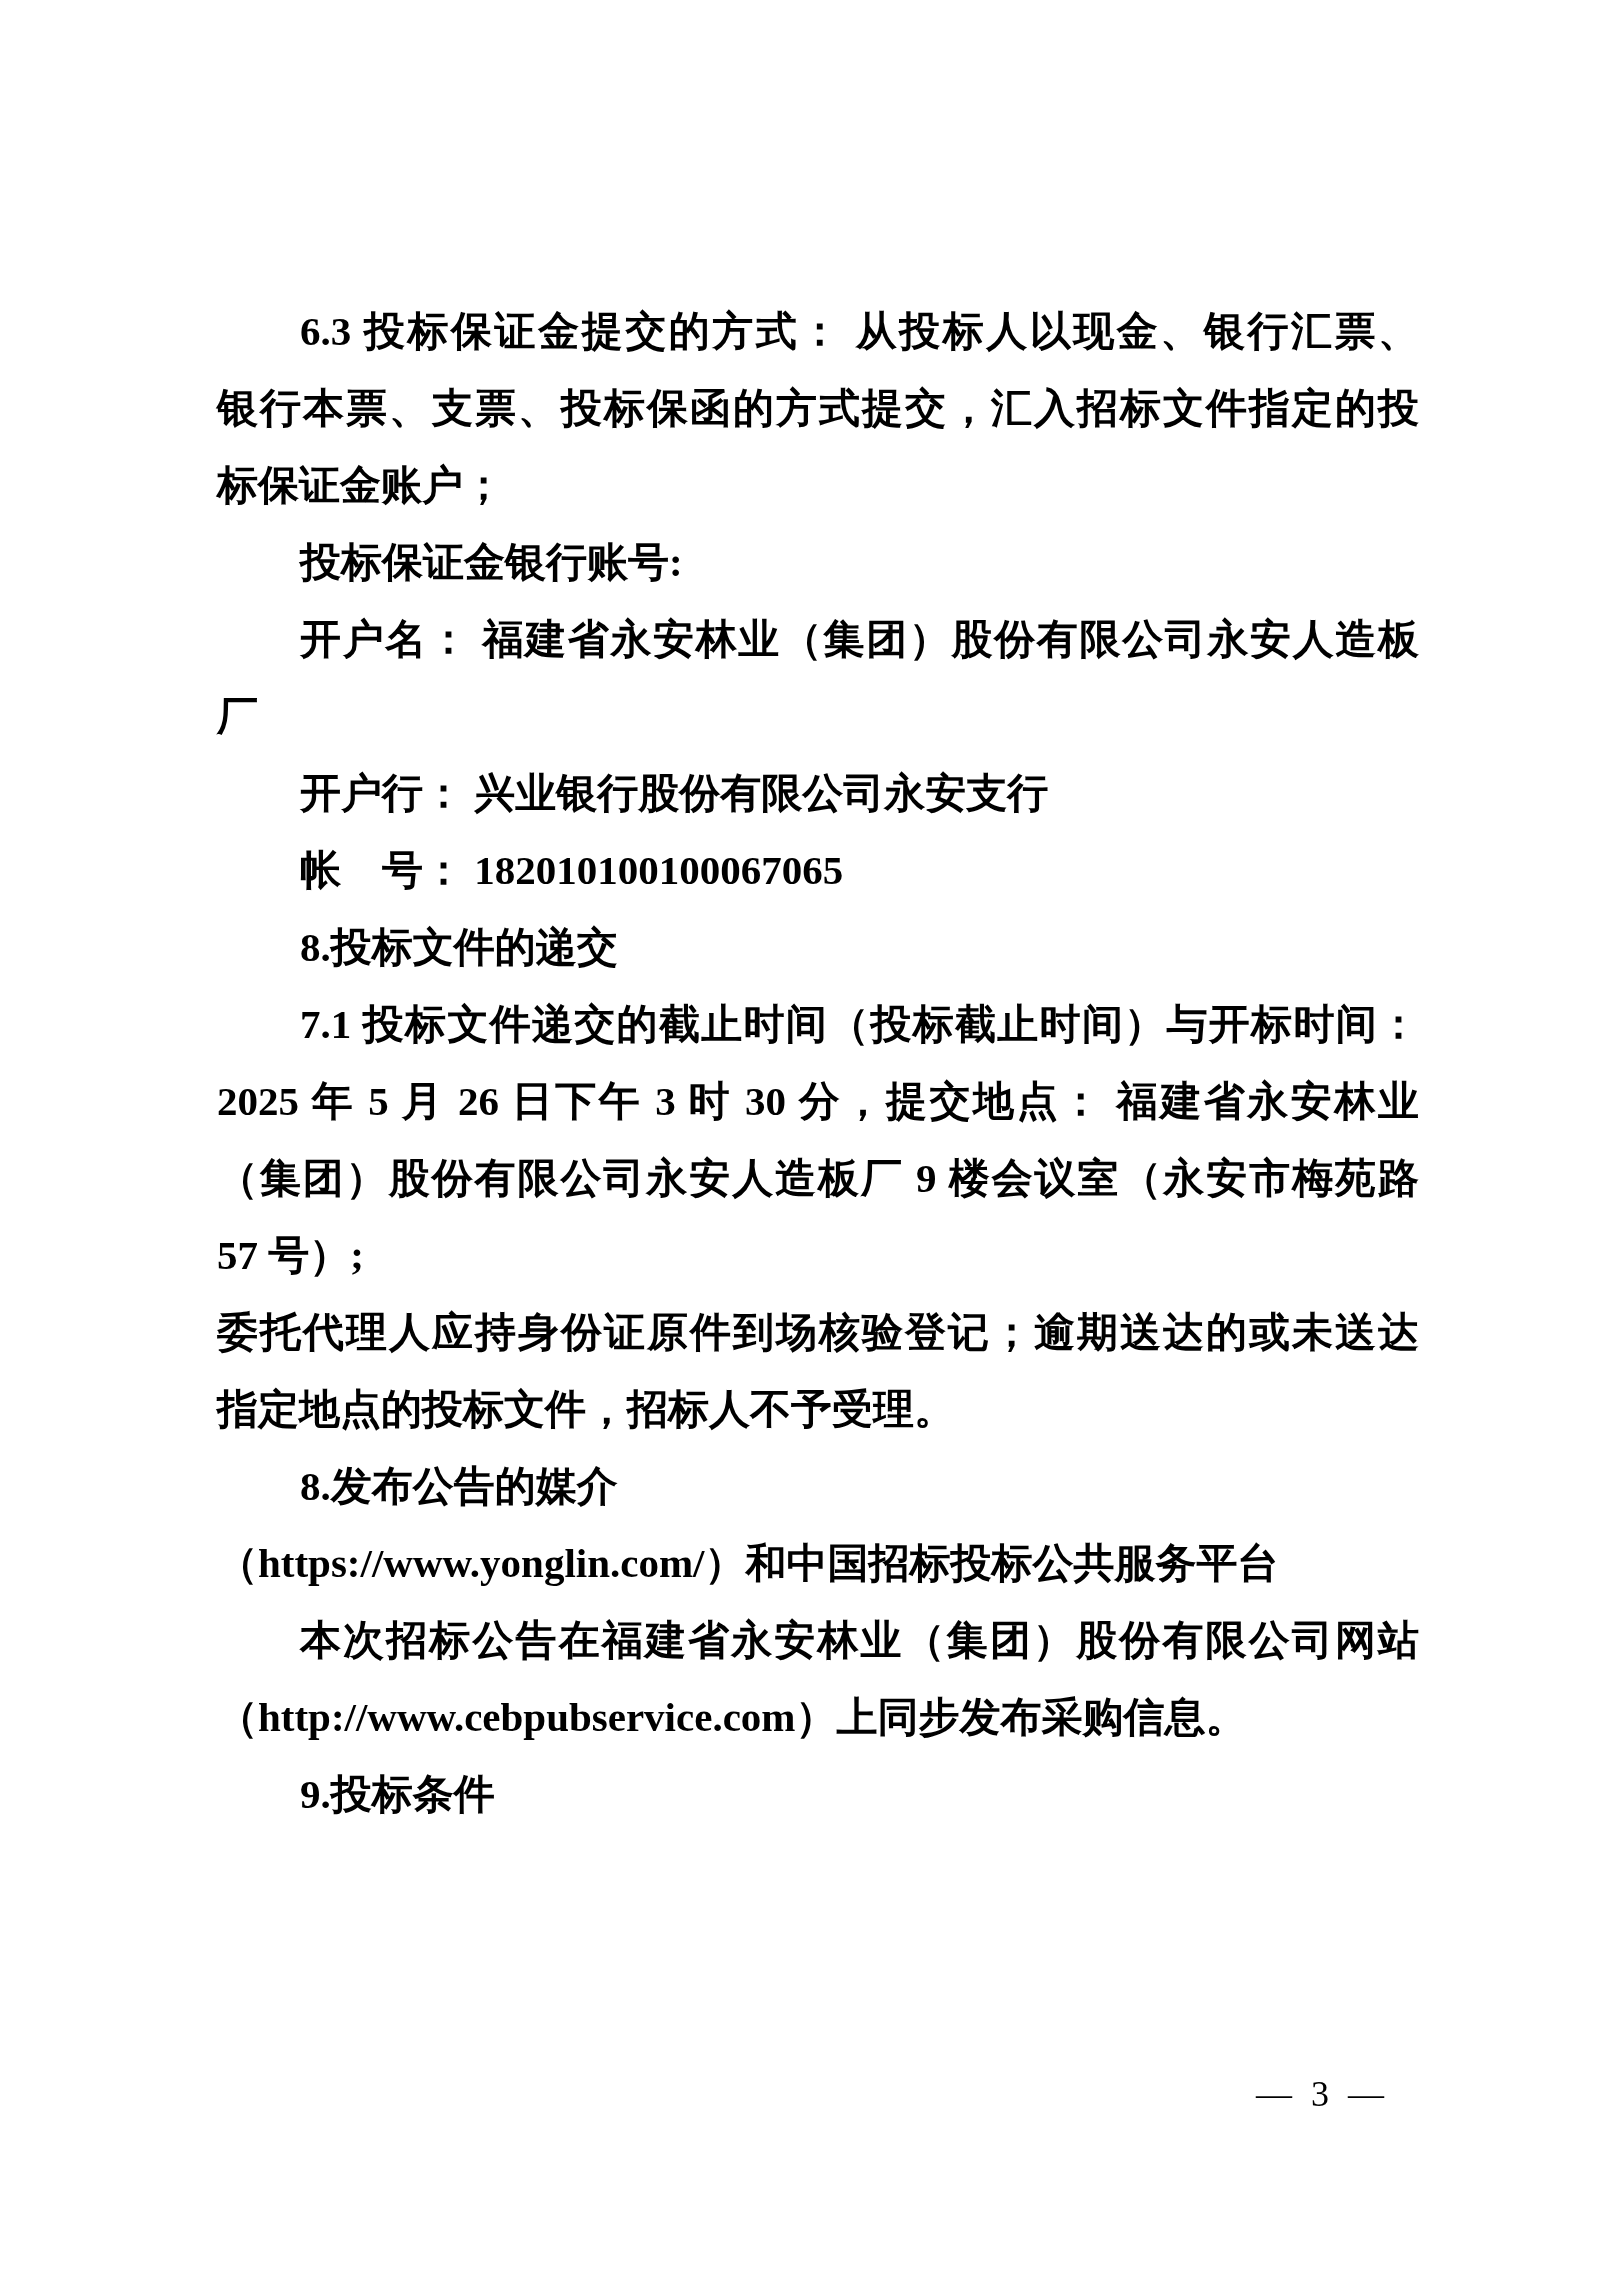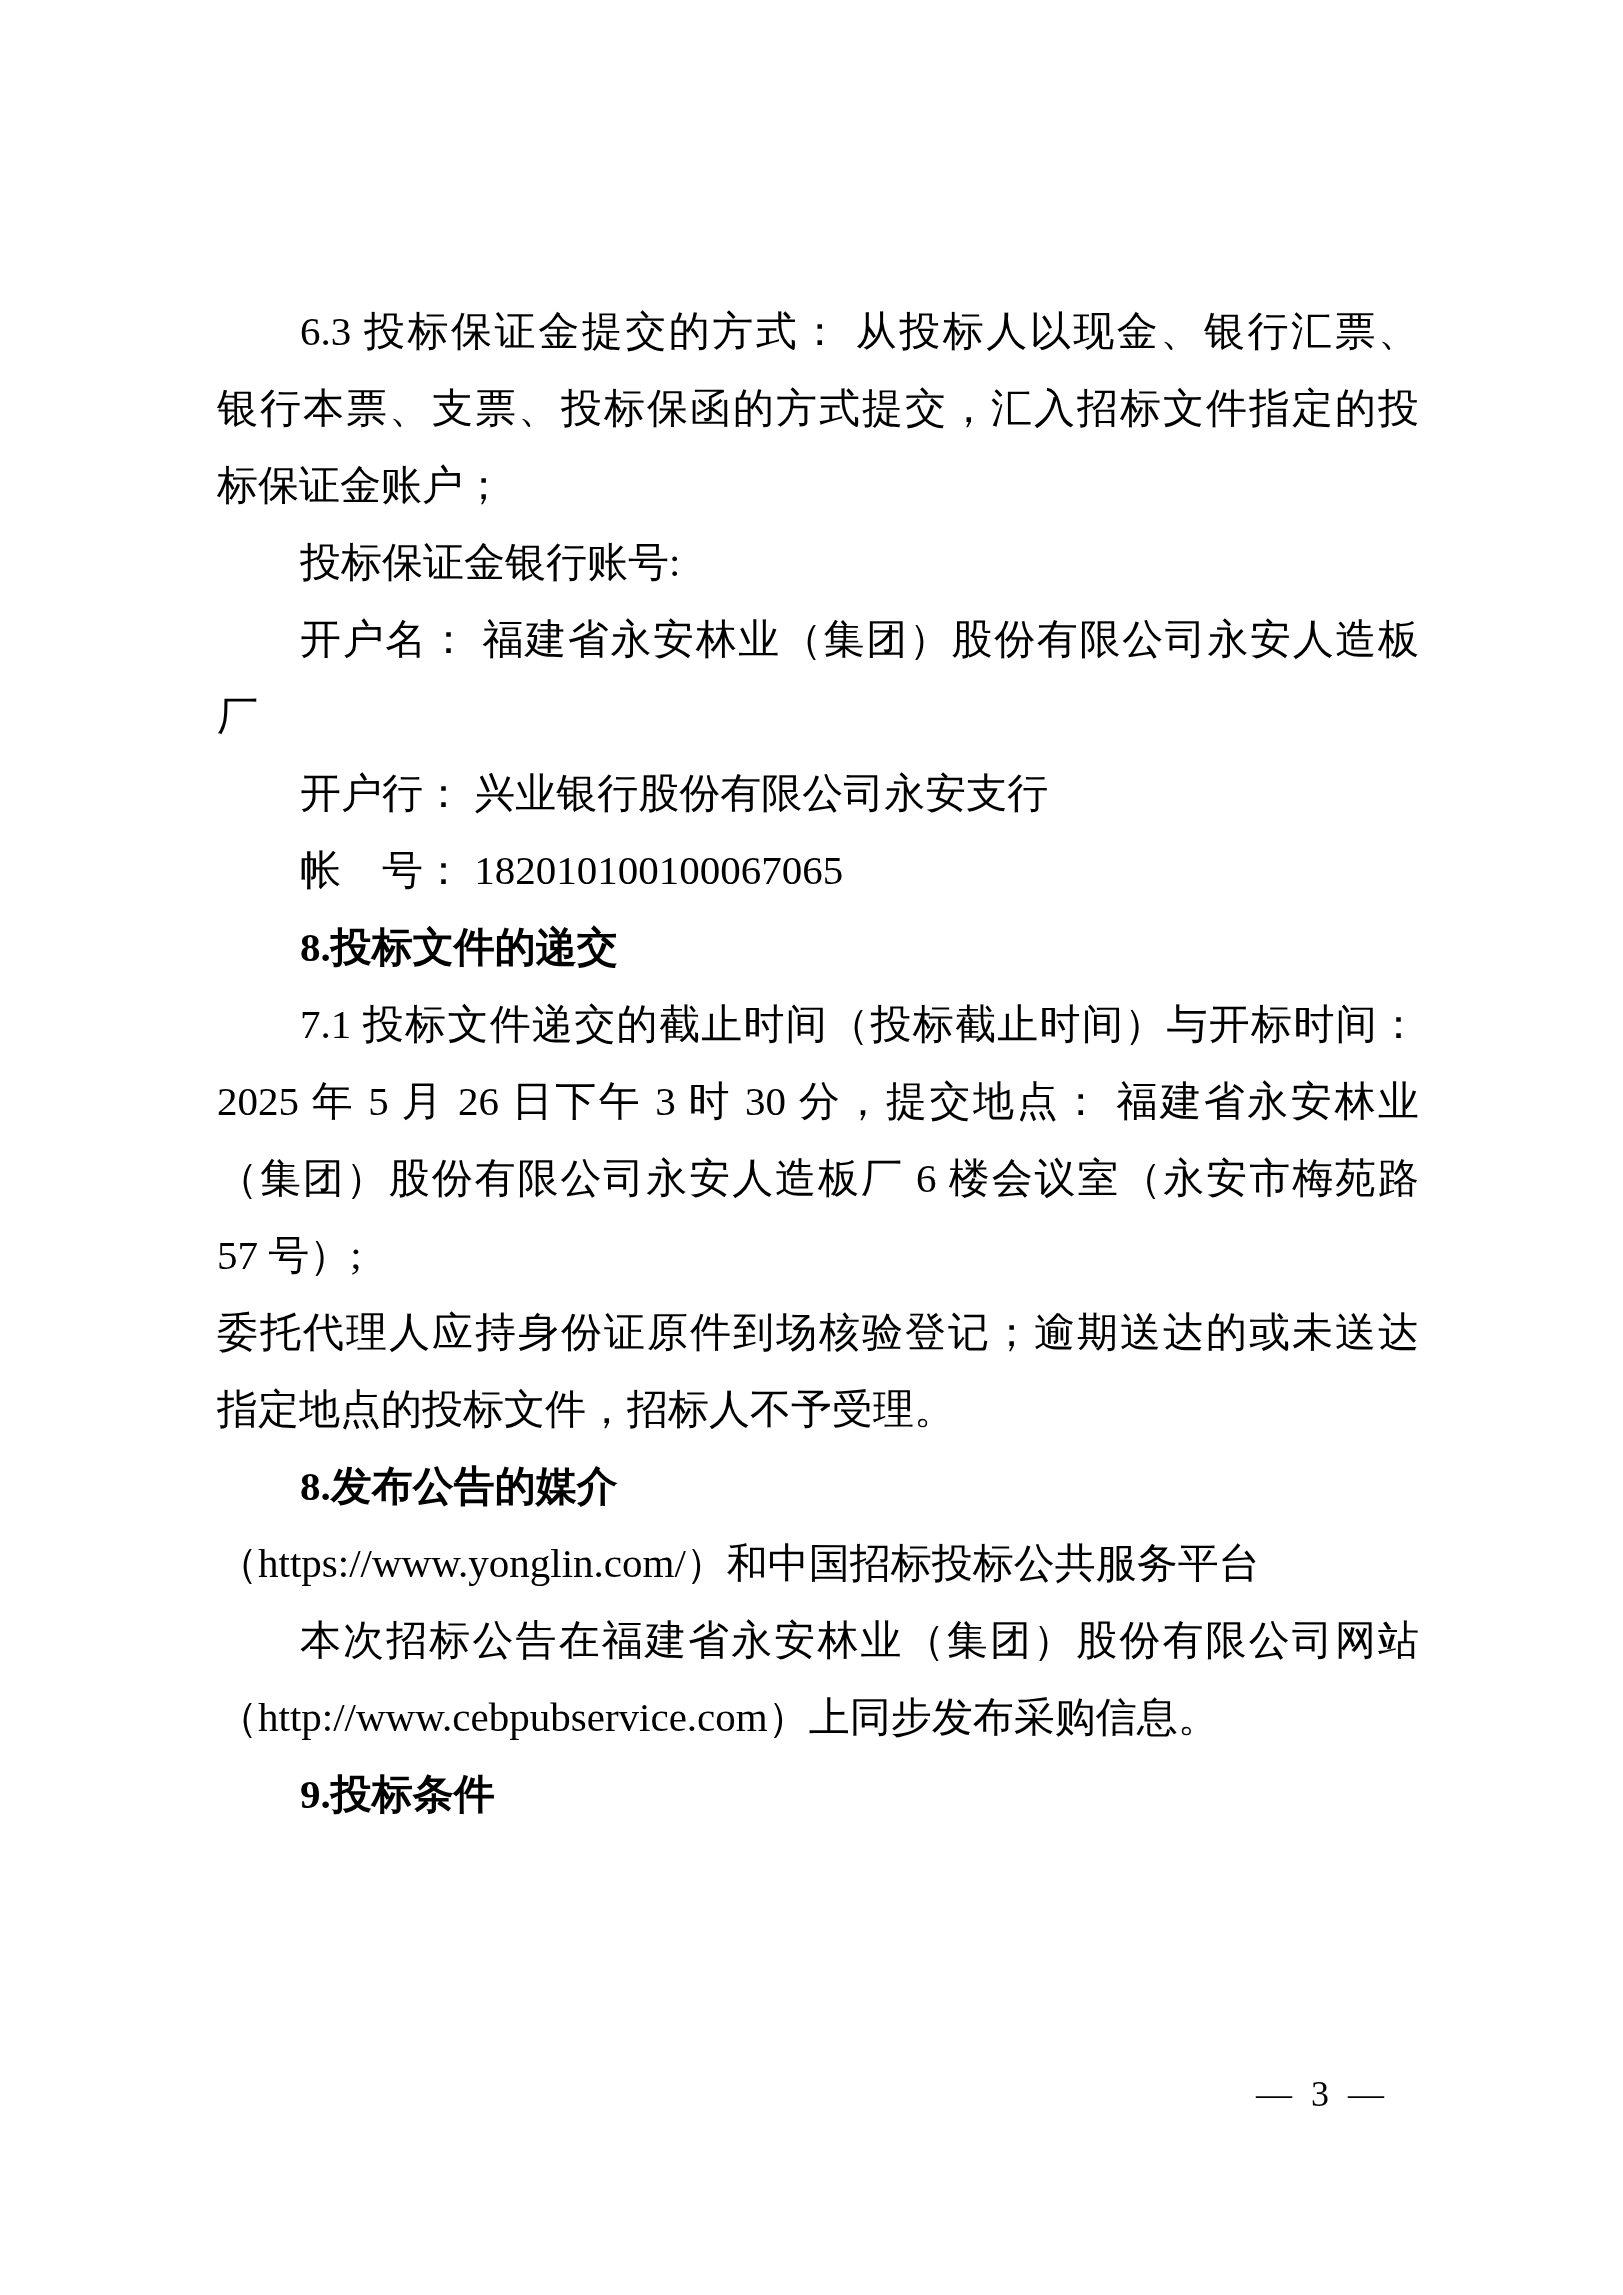--- a/index.html
+++ b/index.html
@@ -19,20 +19,21 @@
     position: absolute;
     left: 217px;
     top: 293px;
     width: 1202px;
     font-size: 41px;
     line-height: 77px;
     text-align: left;
   }
   .doc-line {
     height: 77px;
+    font-weight: bold;
   }
   .indent {
     text-indent: 83px;
   }
   .justify {
     text-align: justify;
     text-justify: inter-character;
     text-align-last: justify;
   }
   .bold {
@@ -55,21 +56,21 @@
   <div class="doc-line justify">银行本票、支票、投标保函的方式提交，汇入招标文件指定的投</div>
   <div class="doc-line">标保证金账户；</div>
   <div class="doc-line indent">投标保证金银行账号:</div>
   <div class="doc-line indent justify">开户名： 福建省永安林业（集团）股份有限公司永安人造板</div>
   <div class="doc-line">厂</div>
   <div class="doc-line indent">开户行： 兴业银行股份有限公司永安支行</div>
   <div class="doc-line indent">帐　号： 182010100100067065</div>
   <div class="doc-line indent bold">8.投标文件的递交</div>
   <div class="doc-line indent justify">7.1 投标文件递交的截止时间（投标截止时间）与开标时间：</div>
   <div class="doc-line justify">2025 年 5 月 26 日下午 3 时 30 分，提交地点： 福建省永安林业</div>
-  <div class="doc-line justify">（集团）股份有限公司永安人造板厂 6 楼会议室（永安市梅苑路</div>
+  <div class="doc-line justify">（集团）股份有限公司永安人造板厂 9 楼会议室（永安市梅苑路</div>
   <div class="doc-line">57 号）;</div>
   <div class="doc-line justify">委托代理人应持身份证原件到场核验登记；逾期送达的或未送达</div>
   <div class="doc-line">指定地点的投标文件，招标人不予受理。</div>
   <div class="doc-line indent bold">8.发布公告的媒介</div>
   <div class="doc-line">（https://www.yonglin.com/）和中国招标投标公共服务平台</div>
   <div class="doc-line indent justify">本次招标公告在福建省永安林业（集团）股份有限公司网站</div>
   <div class="doc-line">（http://www.cebpubservice.com）上同步发布采购信息。</div>
   <div class="doc-line indent bold">9.投标条件</div>
 </div>
 

